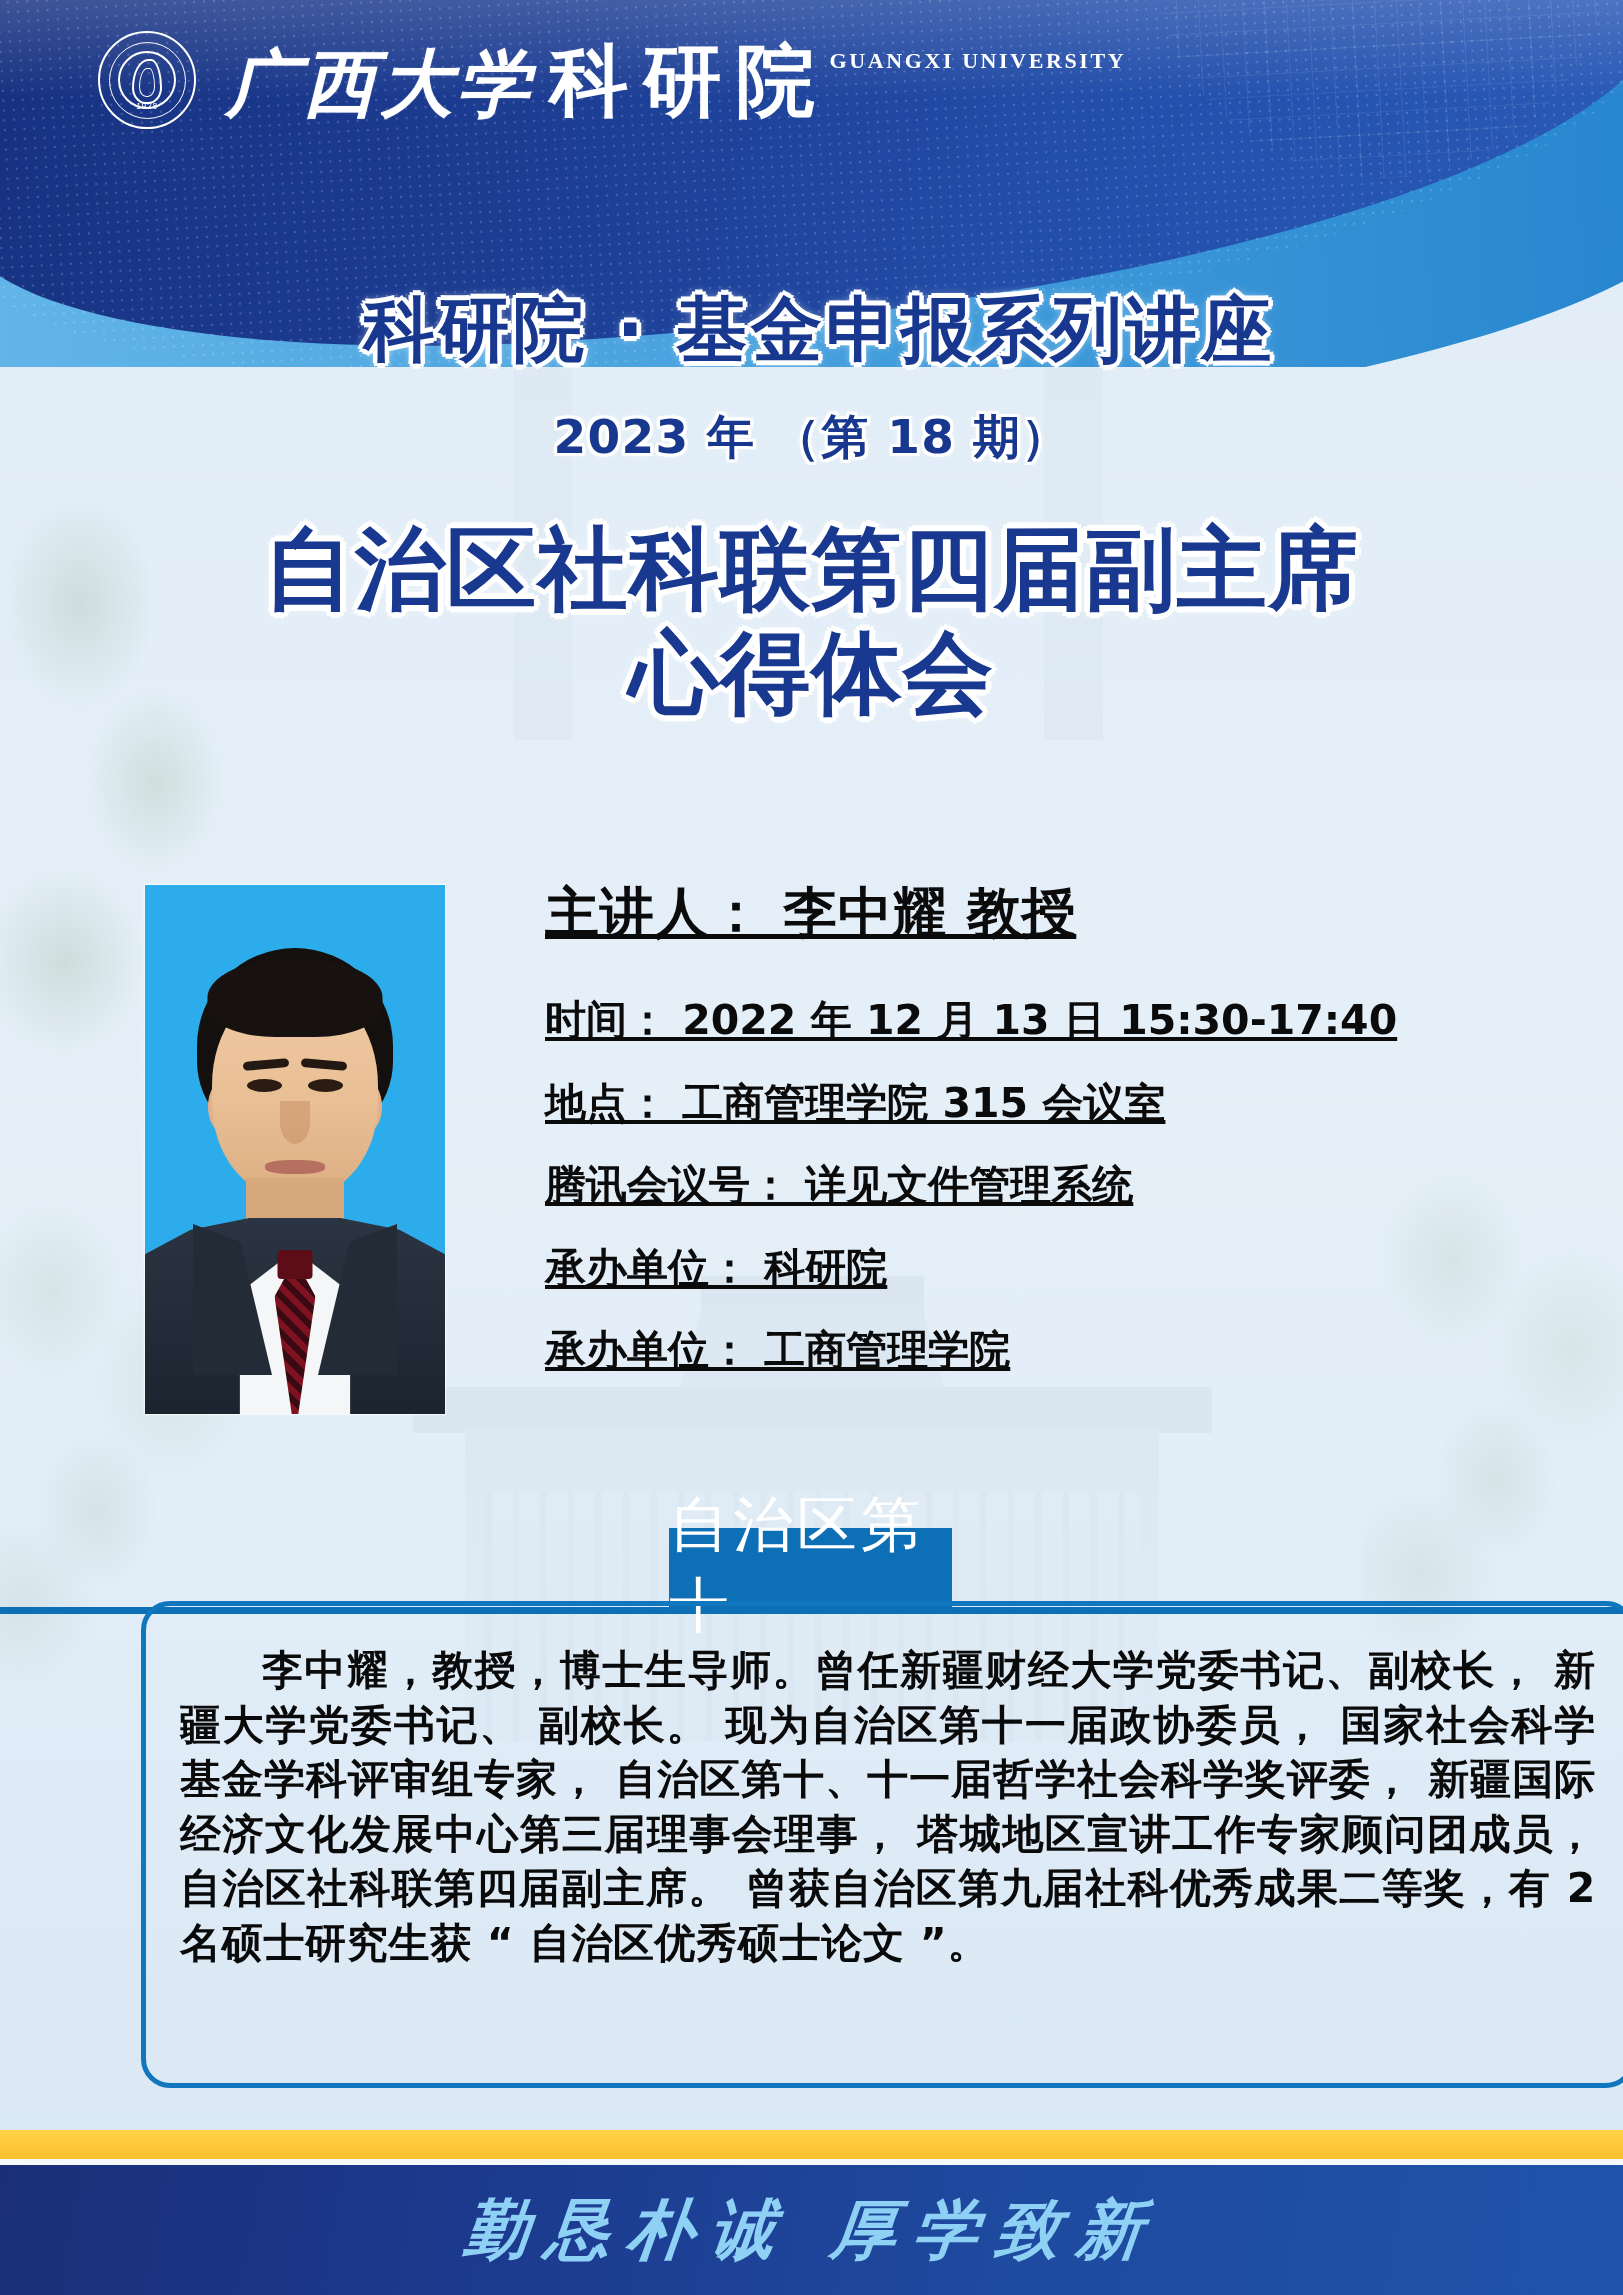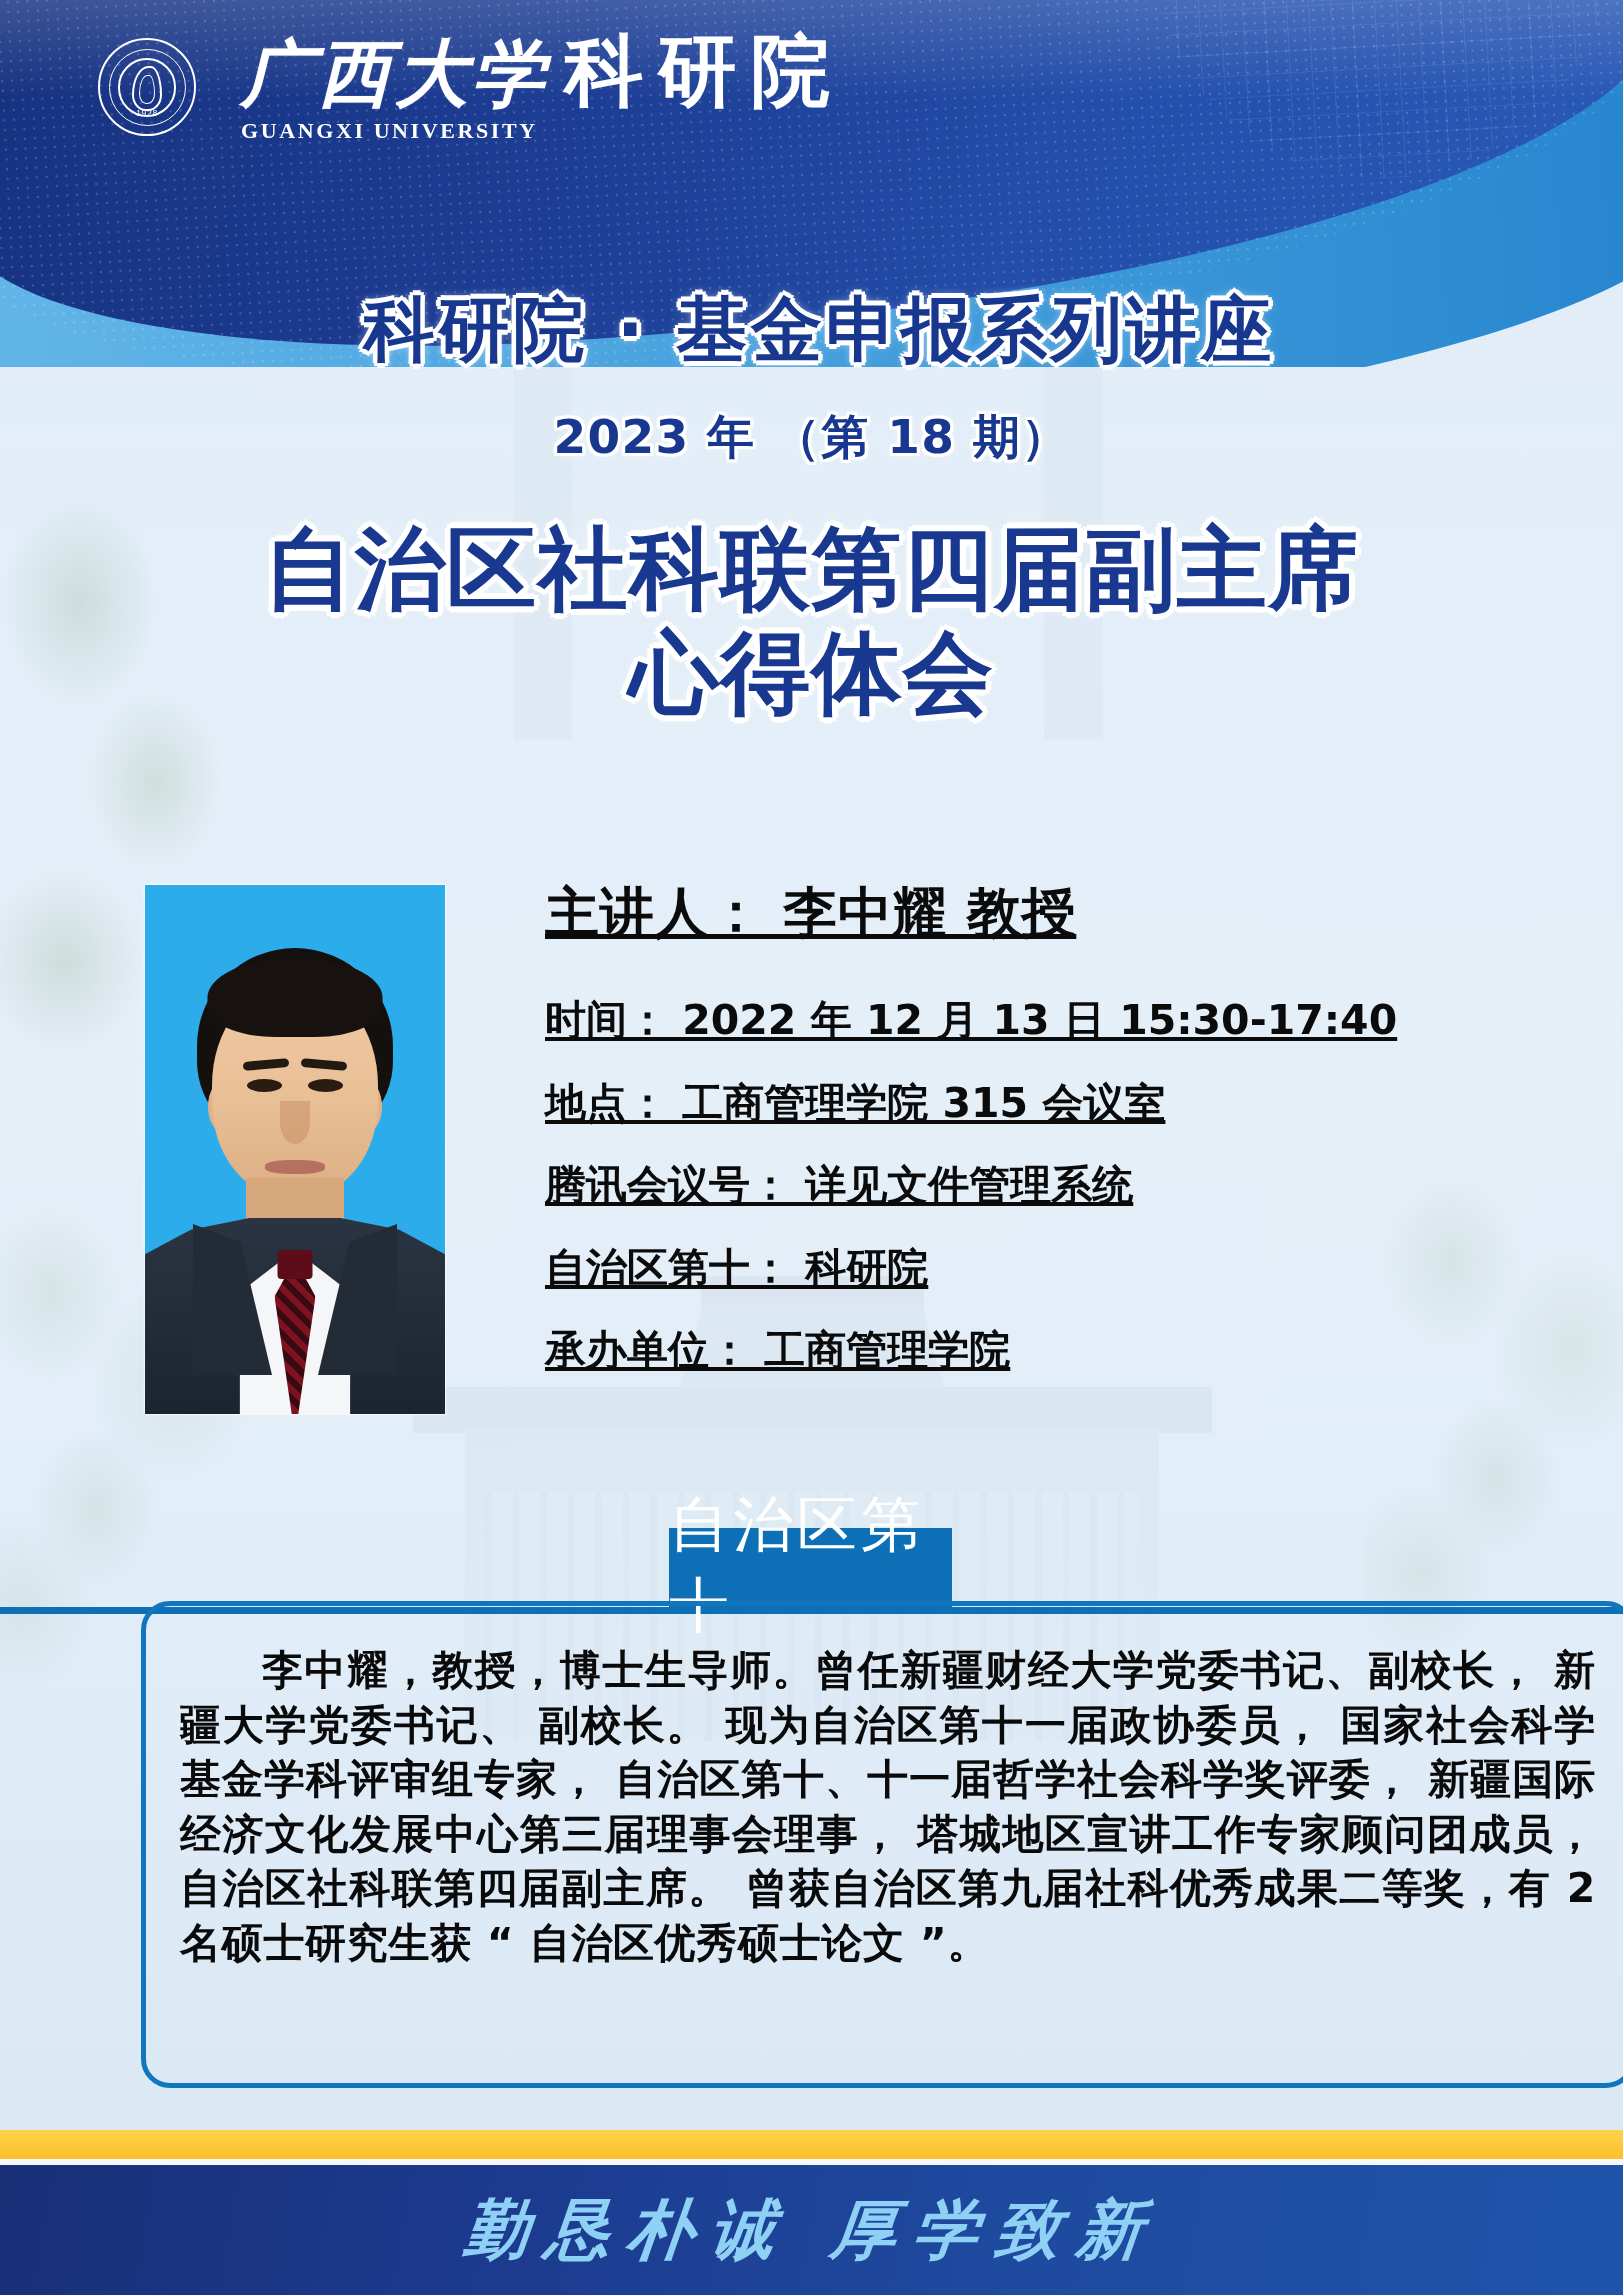--- a/index.html
+++ b/index.html
@@ -138,21 +138,21 @@
     text-shadow:0 0 1.3px rgba(255,255,255,.4);
   }
   .hdr-ky{
     color:#fff; font-size:79px; line-height:1; letter-spacing:14.4px; font-weight:700;
     font-family:"DejaVu Serif","Liberation Serif",serif; margin-left:15.7px;
   }
   .hdr-en{
     color:#fff; font-size:22px; letter-spacing:2.6px; font-weight:700;
     font-family:"Liberation Serif",serif; margin-top:7.9px;
   }
-  .hdr-textwrap{ display:flex; flex-direction:column;margin-left:15px; }
+  .hdr-textwrap{ display:flex; flex-direction:row; }
   .hdr-row1{ display:flex; align-items:flex-end; }
 
   
   .series-title{
     position:absolute; left:0; right:0; top:283px; text-align:center;
     font-size:71px; font-weight:700; letter-spacing:3.9px; color:#18378f;
     font-family:"DejaVu Sans","Liberation Sans",sans-serif;
     text-shadow:
       -3.3px -3.3px 0 #fff, 3.3px -3.3px 0 #fff, -3.3px 3.3px 0 #fff, 3.3px 3.3px 0 #fff,
       -4.6px 0 0 #fff, 4.6px 0 0 #fff, 0 -4.6px 0 #fff, 0 4.6px 0 #fff,
@@ -369,21 +369,21 @@
     <div class="p-collar-r"></div>
     <div class="p-tie"></div>
     <div class="p-tieknot"></div>
   </div>
 
   <div class="info">
     <div class="speaker">主讲人： 李中耀 教授</div>
     <div class="line">时间： 2022 年 12 月 13 日 15:30-17:40</div>
     <div class="line">地点： 工商管理学院 315 会议室</div>
     <div class="line">腾讯会议号： 详见文件管理系统</div>
-    <div class="line">自治区第十： 科研院</div>
+    <div class="line">承办单位： 科研院</div>
     <div class="line">承办单位： 工商管理学院</div>
   </div>
 
   <div class="expert-rule"></div>
   <div class="expert-badge">
     <span>自治区第十</span>
   </div>
 
   <div class="bio-box">
     <div class="bio-text">李中耀，教授，博士生导师。曾任新疆财经大学党委书记、副校长， 新疆大学党委书记、 副校长。 现为自治区第十一届政协委员， 国家社会科学基金学科评审组专家， 自治区第十、十一届哲学社会科学奖评委， 新疆国际经济文化发展中心第三届理事会理事， 塔城地区宣讲工作专家顾问团成员， 自治区社科联第四届副主席。 曾获自治区第九届社科优秀成果二等奖，有 2 名硕士研究生获 “ 自治区优秀硕士论文 ”。</div>

